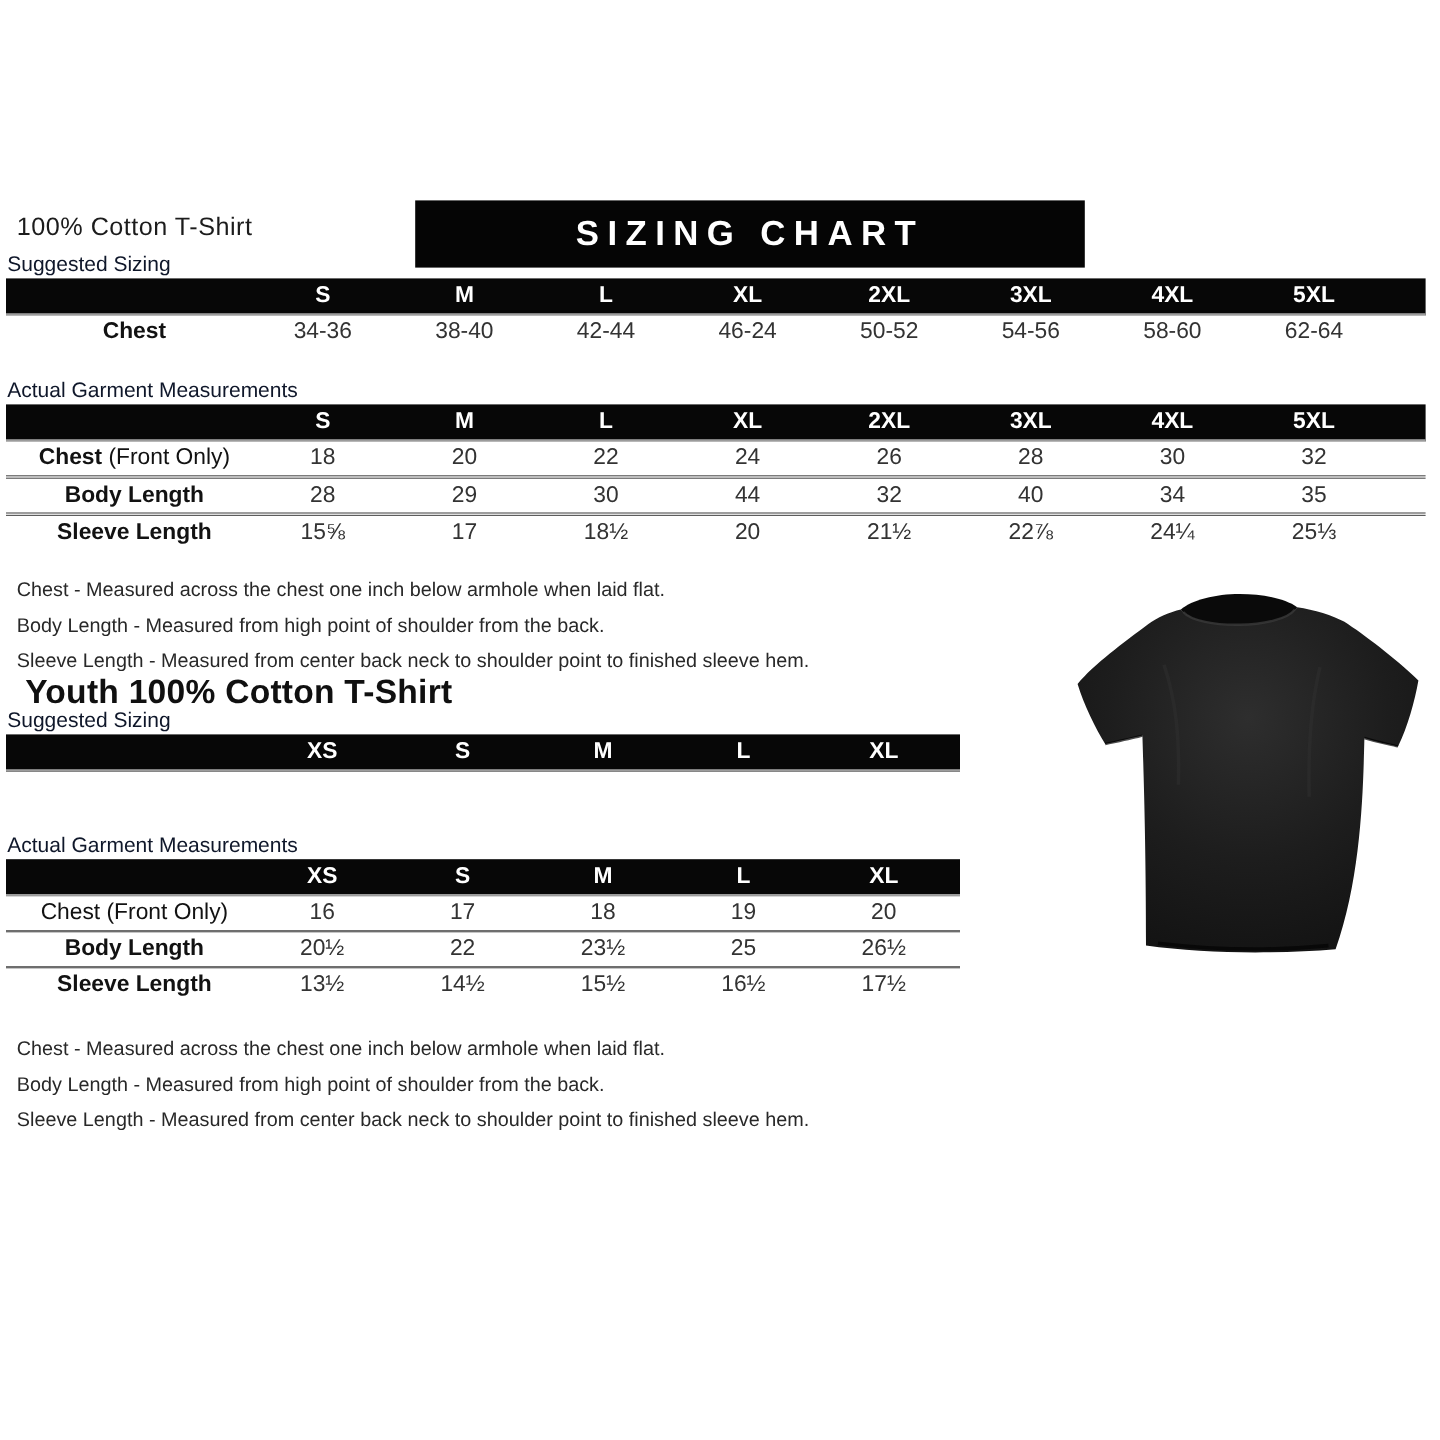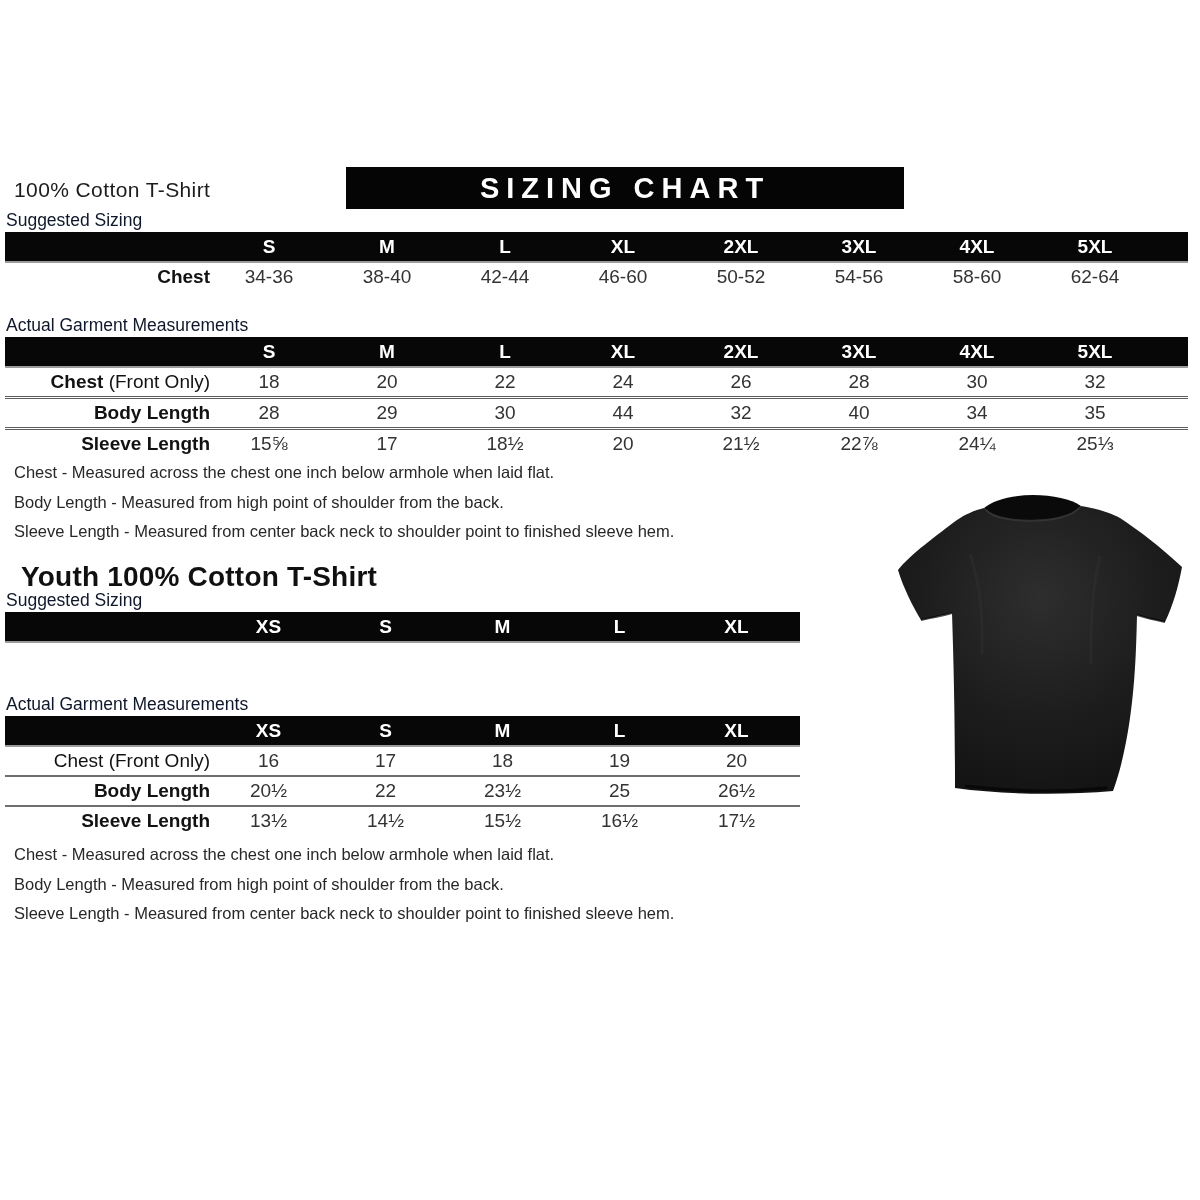--- a/index.html
+++ b/index.html
@@ -3,43 +3,43 @@
 <meta charset="utf-8">
 <style>
   html,body{margin:0;padding:0;background:#fff;}
   .page{
     position:relative;width:1200px;height:1200px;background:#ffffff;overflow:hidden;
     font-family:"Liberation Sans", sans-serif;color:#222;
   }
   .abs{position:absolute;}
   .page-title{left:14px;top:164px;font-size:21px;font-weight:400;color:#1c1c1c;letter-spacing:.4px;}
   .banner{
-    left:346px;top:167px;width:558px;height:42px;background:#050505;color:#ffffff;
+    left:346px;top:167px;width:558px;height:56px;background:#050505;color:#ffffff;
     display:flex;align-items:center;justify-content:center;
     font-weight:700;font-size:29px;letter-spacing:7px;
   }
   .seclabel{font-size:17.5px;color:#0f172a;}
   .youth-title{left:5px;top:545px;font-size:28px;font-weight:700;color:#101010;letter-spacing:.2px;}
 
   .table{background:#ffffff;}
   .hrow{
     height:29px;background:#070707;border-bottom:2px solid #9c9c9c;
     display:grid;align-items:center;color:#ffffff;font-weight:700;font-size:19px;
   }
   .drow{height:28px;display:grid;align-items:center;font-size:19px;color:#333;background:#fff;}
   .t-adult .hrow,.t-adult .drow{grid-template-columns:205px repeat(8,118px);}
   .t-youth .hrow,.t-youth .drow{grid-template-columns:205px repeat(5,117px);}
   .t-adult{width:1183px;}
   .t-youth{width:795px;}
   .t-adult .drow + .drow{border-top:3px double #5d5d5d;}
   .t-youth .drow + .drow{border-top:2px solid #6e6e6e;}
   .cell{text-align:center;}
-  .lcell{text-align:right;padding-left:9px;color:#121212;}
+  .lcell{text-align:center;padding-left:9px;color:#121212;}
   .lb{font-weight:700;}
-  .notes{font-size:16.5px;color:#282828;line-height:29.5px;}
+  .notes{font-size:16.5px;color:#282828;line-height:29.5px;margin-top:20px;}
   .tshirt-wrap{left:885px;top:494px;width:302px;height:306px;}
 </style>
 </head>
 <body>
 
 <div class="page">
 
   <h1 class="abs page-title">100% Cotton T-Shirt</h1>
   <div class="abs banner">
     <span>SIZING CHART</span>
@@ -56,21 +56,21 @@
       <div class="cell">2XL</div>
       <div class="cell">3XL</div>
       <div class="cell">4XL</div>
       <div class="cell">5XL</div>
     </div>
     <div class="drow">
       <div class="cell lcell"><span class="lb">Chest</span><span></span></div>
       <div class="cell">34-36</div>
       <div class="cell">38-40</div>
       <div class="cell">42-44</div>
-      <div class="cell">46-60</div>
+      <div class="cell">46-24</div>
       <div class="cell">50-52</div>
       <div class="cell">54-56</div>
       <div class="cell">58-60</div>
       <div class="cell">62-64</div>
     </div>
   </div>
 
   <div class="abs seclabel" style="left:6px;top:315px;">Actual Garment Measurements</div>
   <div class="abs table t-adult" style="left:5px;top:337px;">
     <div class="hrow">

